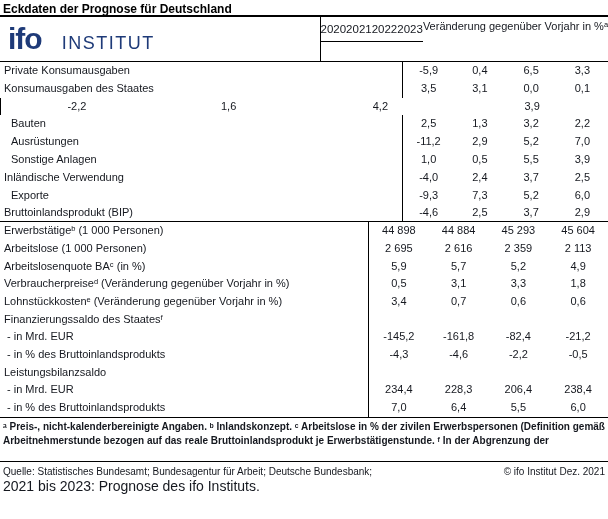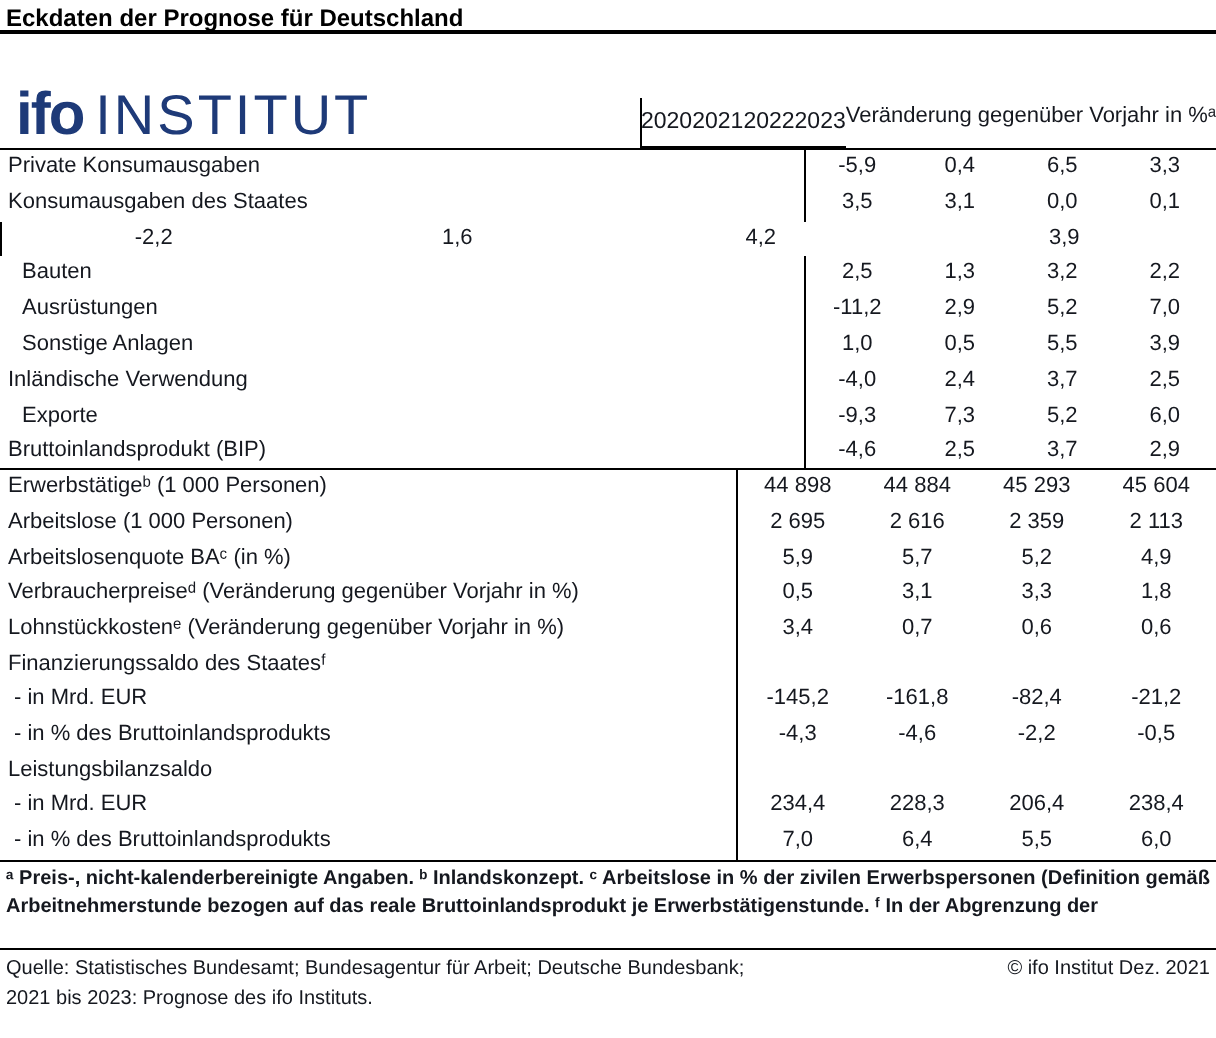--- a/index.html
+++ b/index.html
@@ -12,25 +12,25 @@
   .page { width:608px; height:519px; }
 
   
   .titlebar {
     height:17px; border-bottom:2px solid #000;
     font-weight:700; font-size:12px; color:#000;
     padding:2px 0 0 3px; white-space:nowrap;
   }
 
   
-  .hdr { display:flex; height:58px; border-bottom:1px solid #000;align-items:flex-end; }
+  .hdr { display:flex; height:45px; border-bottom:1px solid #000; }
   .hdr-left { width:368px; display:flex; align-items:center; padding-left:8px; }
   .logo { display:flex; align-items:baseline; }
   .logo-ifo { font-size:30px; font-weight:800; color:#1e3a78; letter-spacing:-1px; line-height:30px; }
-  .logo-inst { font-size:28px; font-weight:400; color:#1e3a78; letter-spacing:1.5px; margin-left:6px; }
+  .logo-inst { font-size:18px; font-weight:400; color:#1e3a78; letter-spacing:1.5px; margin-left:20px; }
   .hdr-right { flex:1; border-left:1px solid #000; display:flex; flex-direction:row; }
   .years-row { display:flex; height:25px; border-bottom:1px solid #000; align-items:center; }
   .year-cell { flex:1; text-align:center; font-size:11.5px; }
   .unit-row { height:19px; line-height:19px; text-align:center; font-size:11px; white-space:nowrap; }
 
   
   .tbody { border-bottom:1px solid #000; }
   .row { display:flex; }
   .row.g1 { height:17.8px; line-height:17.8px;gap:34px; }
   .row.g2 { height:17.7px; line-height:17.7px; }
@@ -41,21 +41,21 @@
   .vals { flex:1; border-left:1px solid #000; display:flex; }
   .vcell { flex:1; text-align:center; white-space:nowrap; }
 
   
   .footnotes { height:44px; border-bottom:1px solid #000; padding:2px 0 0 3px; }
   .fline { font-size:10px; line-height:13.8px; white-space:nowrap; overflow:hidden;font-weight:bold; }
 
   
   .src { padding:2px 3px 0 3px; }
   .src-top { display:flex; justify-content:space-between; font-size:10px; line-height:15px; white-space:nowrap;gap:19px; }
-  .src-bottom { font-size:10px; line-height:15px; white-space:nowrap; }
+  .src-bottom { font-size:14px; line-height:15px; white-space:nowrap; }
 </style>
 </head>
 <body>
 
 <div class="page">
 
   <div class="titlebar">Eckdaten der Prognose für Deutschland</div>
 
   <div class="hdr">
     <div class="hdr-left">

